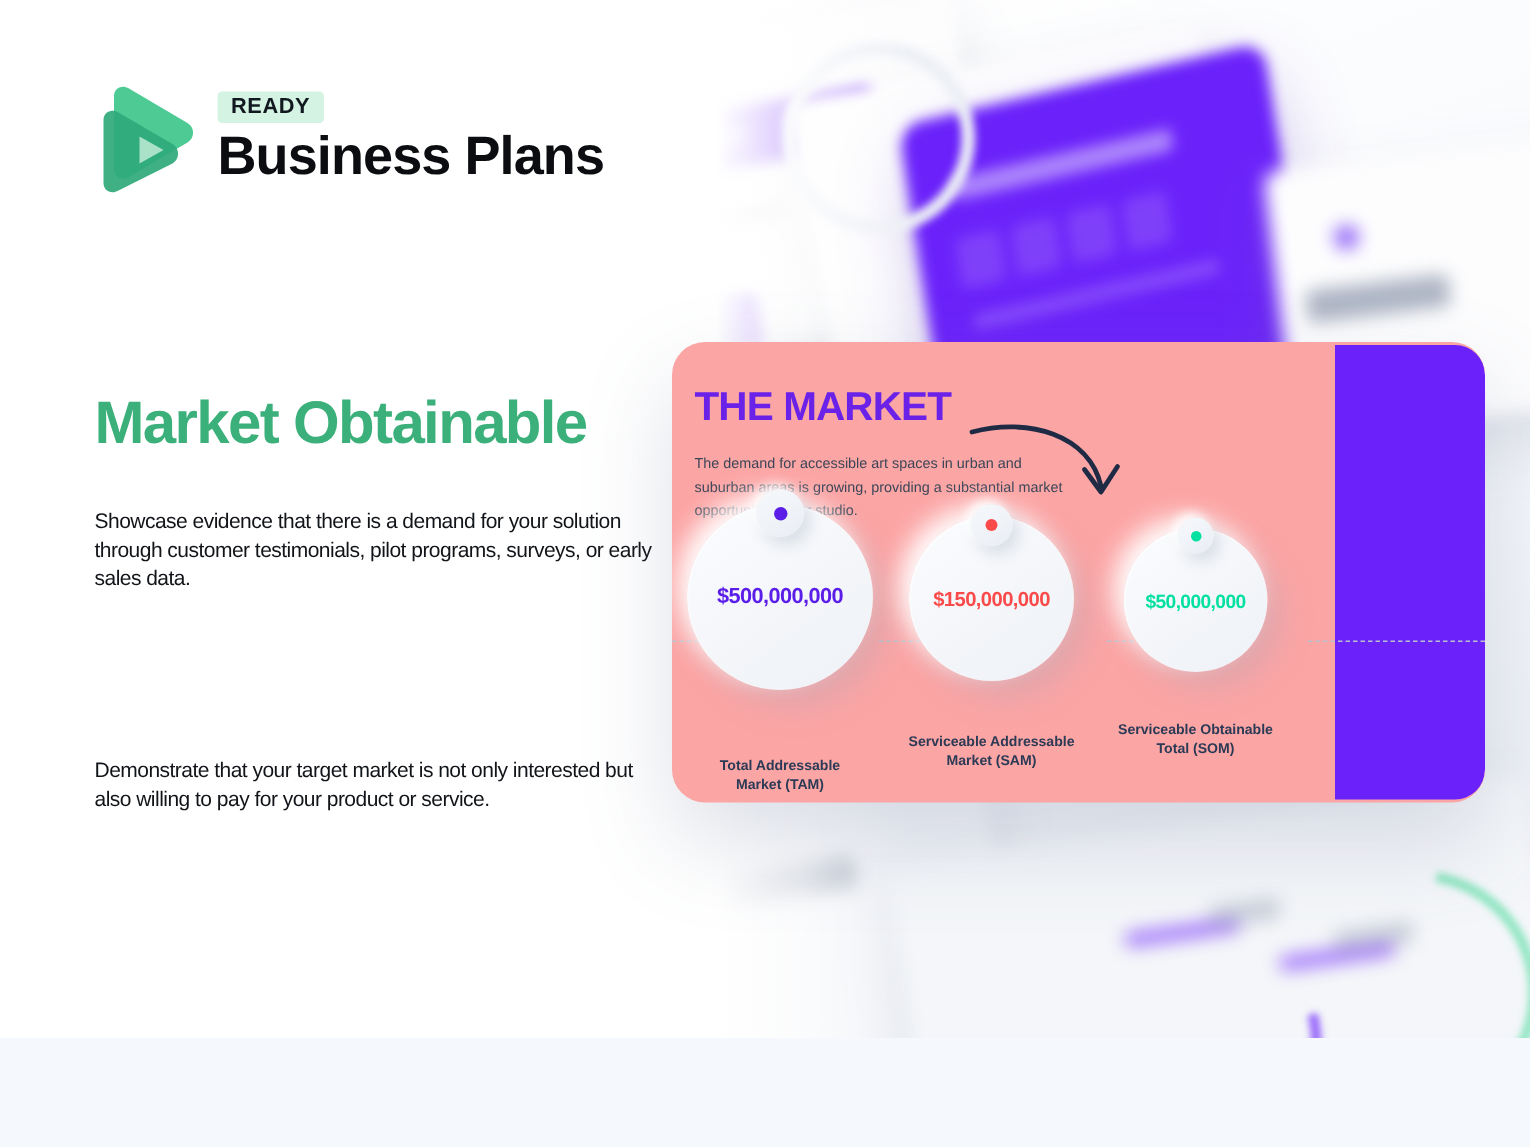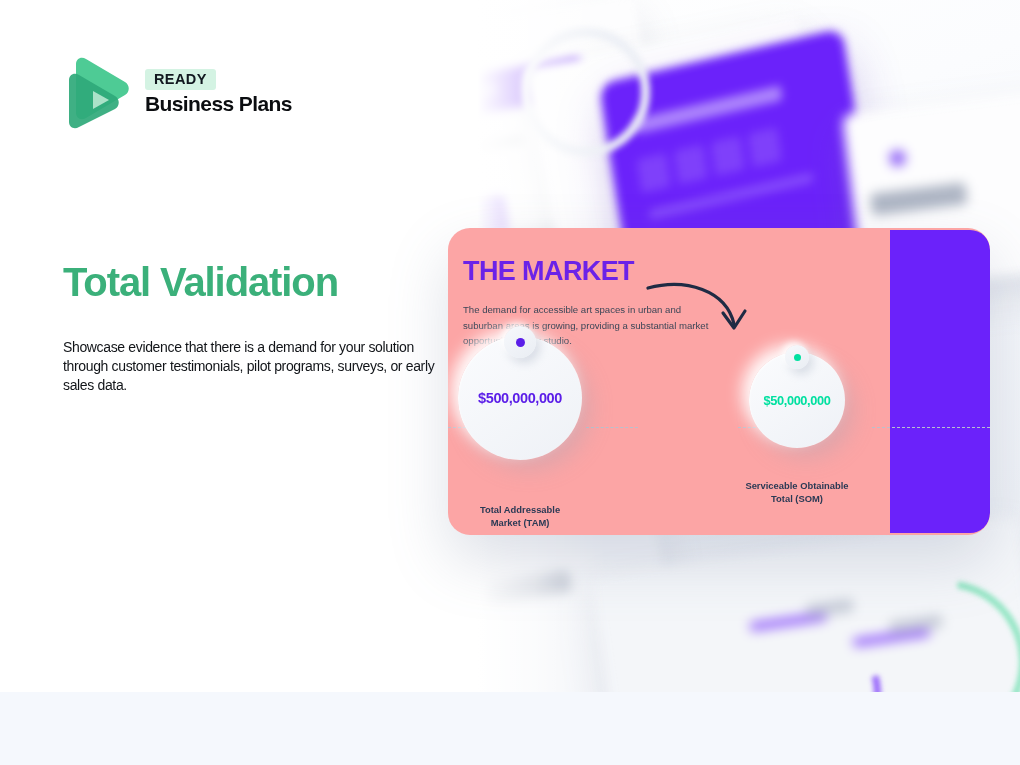--- a/index.html
+++ b/index.html
@@ -157,21 +157,21 @@
     background: #D4F3E3;
     color: #11181f;
     font-size: 14.5px;
     font-weight: 700;
     letter-spacing: 0.4px;
     padding: 3px 9px 4px 9px;
     border-radius: 3px;
     line-height: 1;
   }
   #brandName {
-    font-size: 21px;
+    font-size: 36px;
     font-weight: 700;
     color: #0b0d10;
     letter-spacing: -0.6px;
     line-height: 1.05;
   }
 
   #pageTitle {
     position: absolute;
     left: 40px; top: 217px;
     font-size: 40px;
@@ -372,23 +372,24 @@
         <path d="M13 10 C13 5, 18 2, 23 5 L62 28 C67 31, 67 38, 62 41 L23 64 C18 67, 13 64, 13 59 Z" fill="#4ECB95"></path>
         <path d="M6 26 C6 21, 11 18, 16 21 L52 42 C57 45, 57 52, 52 55 L16 73 C11 76, 6 73, 6 68 Z" fill="#2FA97A" opacity="0.92"></path>
         <path d="M30 37 L46 46 L30 55 Z" fill="#BFEBD6" opacity="0.85"></path>
       </svg>
       <div class="logo-text">
         <span id="readyBadge">READY</span>
         <span id="brandName">Business Plans</span>
       </div>
     </div>
 
-    <h1 id="pageTitle">Total Validation</h1>
+    <h1 id="pageTitle">Market Obtainable</h1>
 
     <p class="body-para" id="para1">Showcase evidence that there is a demand for your solution through customer testimonials, pilot programs, surveys, or early sales data.</p>
+    <p class="body-para" id="para2">Demonstrate that your target market is not only interested but also willing to pay for your product or service.</p>
   </div>
 
   <div id="marketCard">
 
     <div id="purpleBlock"></div>
 
     <div id="marketTitle">THE MARKET</div>
 
     <div id="marketDesc">The demand for accessible art spaces in urban and suburban areas is growing, providing a substantial market opportunity for our studio.</div>
 
@@ -406,20 +407,30 @@
       <div class="bubble">
         <div class="knob">
           <span style="background:#5B1EE8;"></span>
         </div>
         <div class="value" style="color:#5B1EE8;">$500,000,000</div>
       </div>
       <div class="caption">Total Addressable
 Market (TAM)</div>
     </div>
 
+    <div class="metric" id="metric2">
+      <div class="bubble">
+        <div class="knob">
+          <span style="background:#FB4A4A;"></span>
+        </div>
+        <div class="value" style="color:#FB4A4A;">$150,000,000</div>
+      </div>
+      <div class="caption">Serviceable Addressable
+Market (SAM)</div>
+    </div>
 
     <div class="metric" id="metric3">
       <div class="bubble">
         <div class="knob">
           <span style="background:#00E0A0;"></span>
         </div>
         <div class="value" style="color:#00E0A0;">$50,000,000</div>
       </div>
       <div class="caption">Serviceable Obtainable
 Total (SOM)</div>

